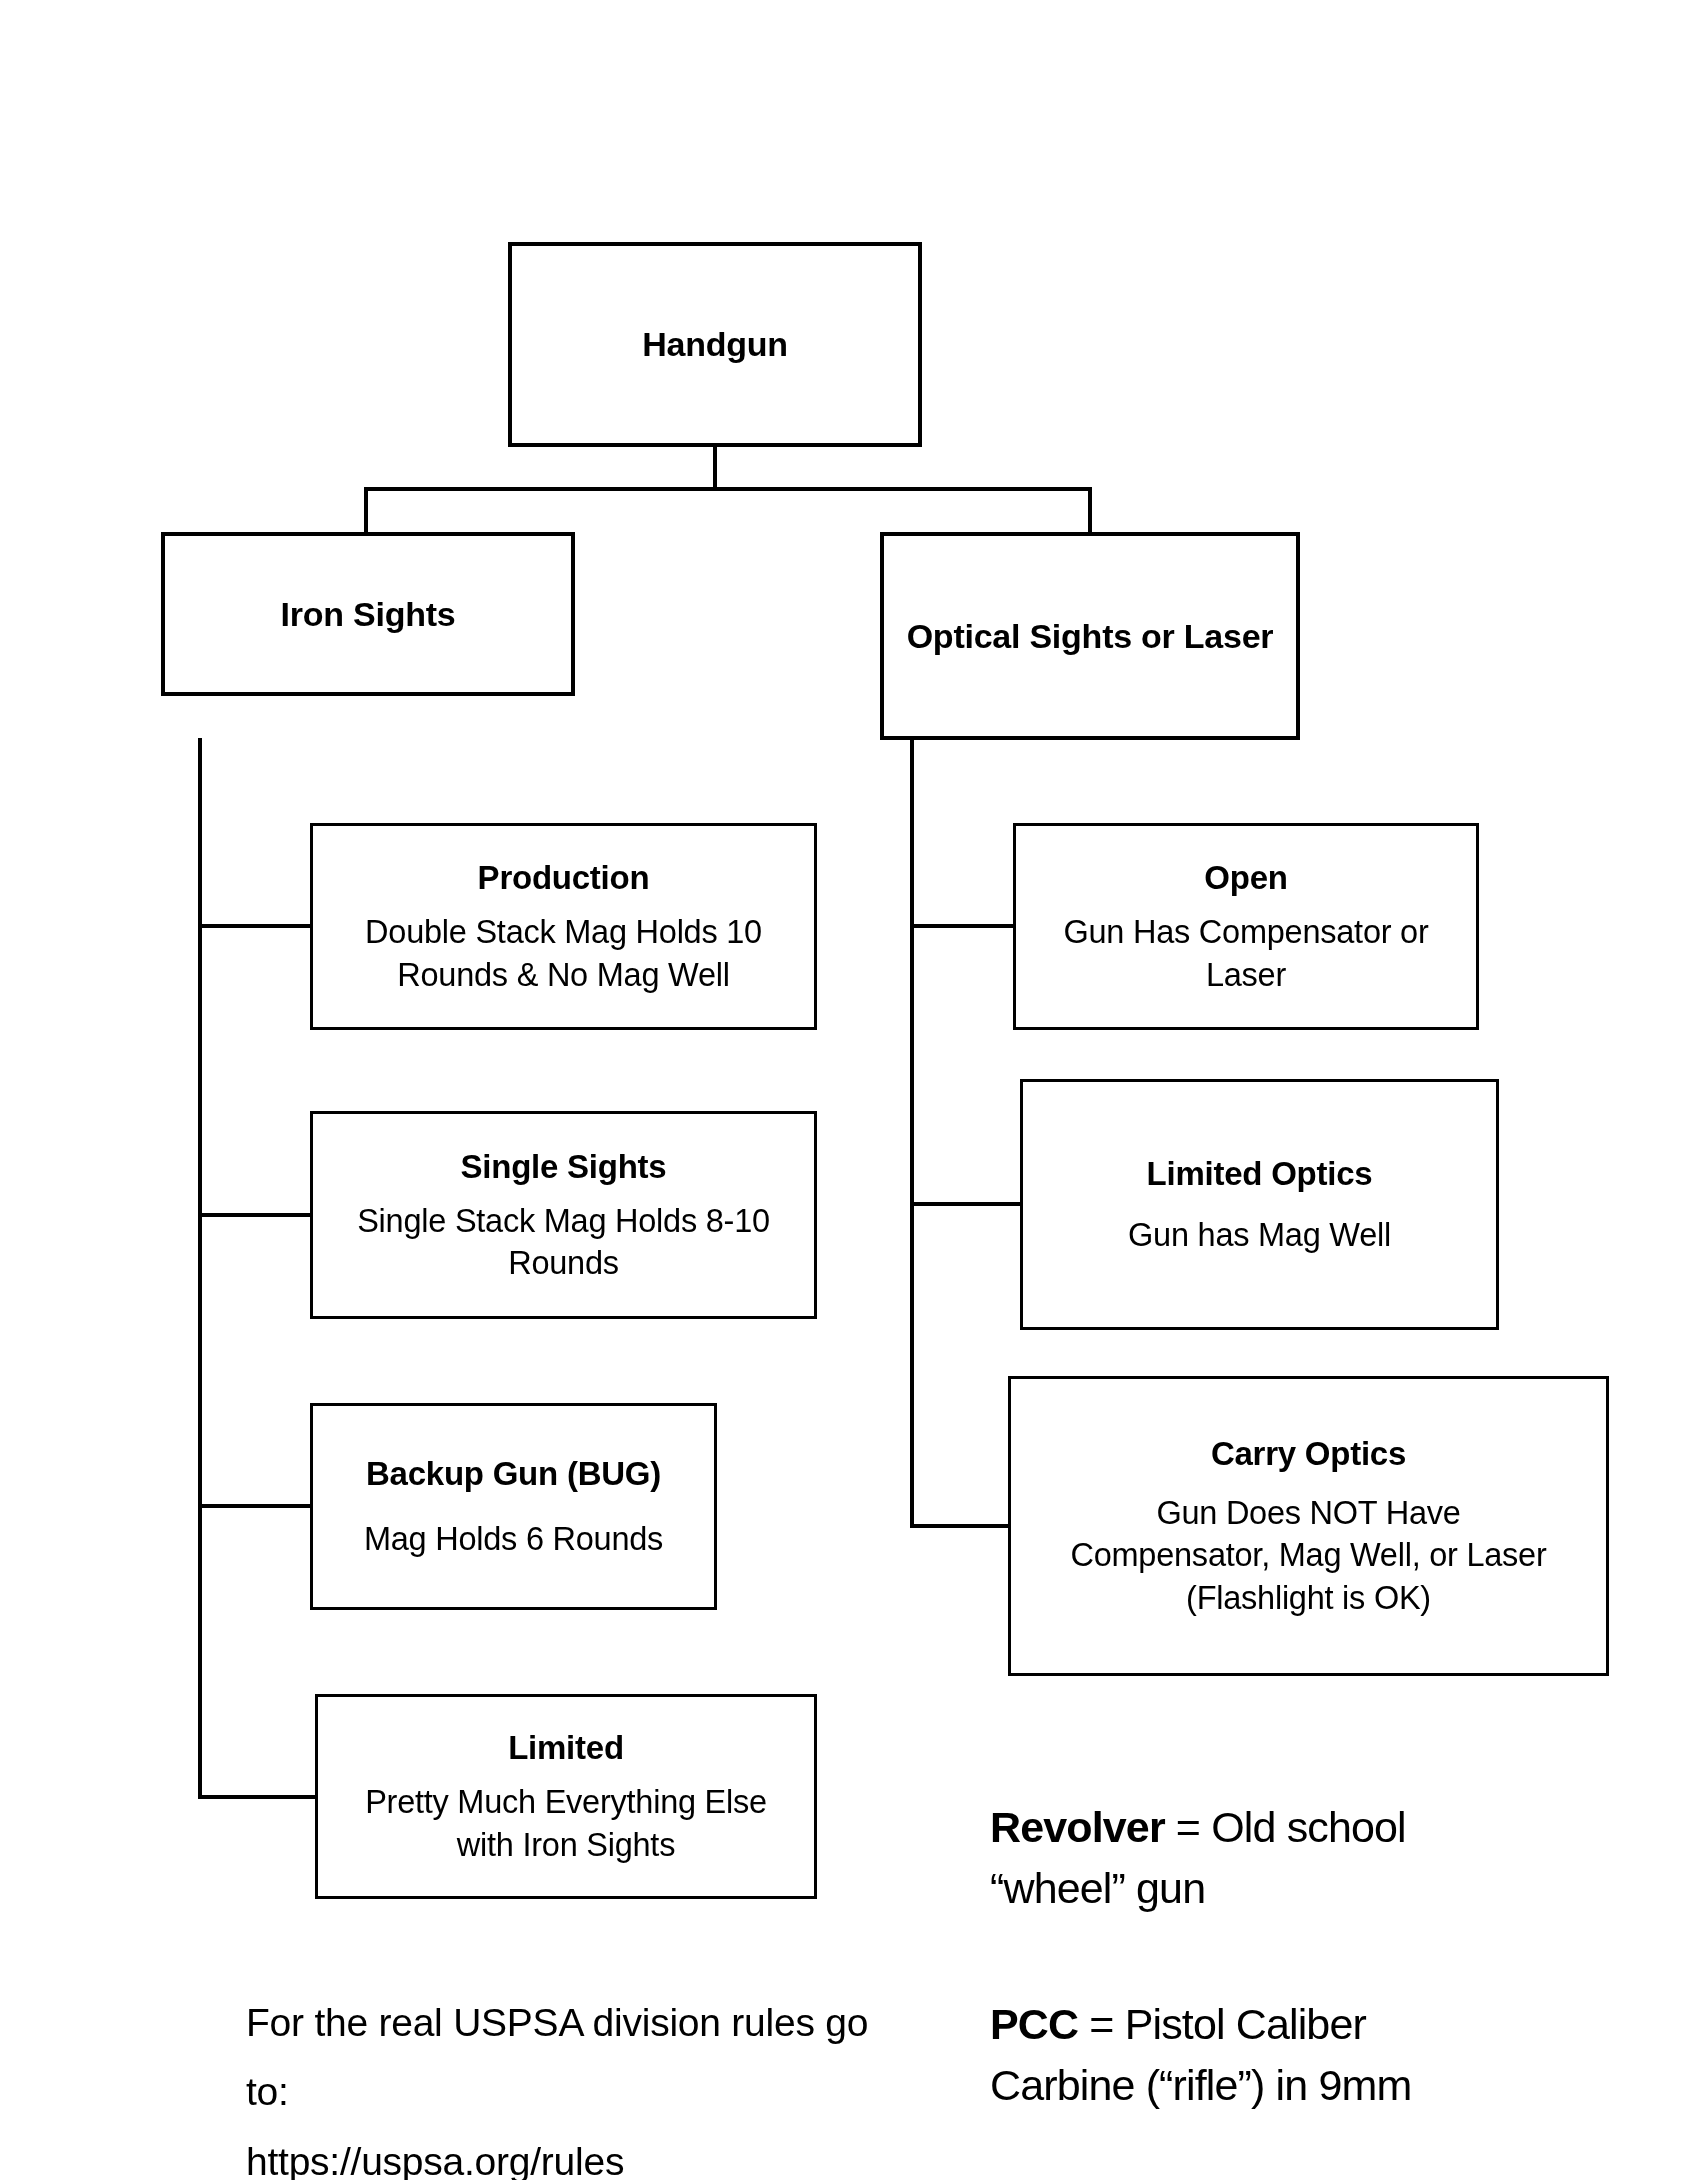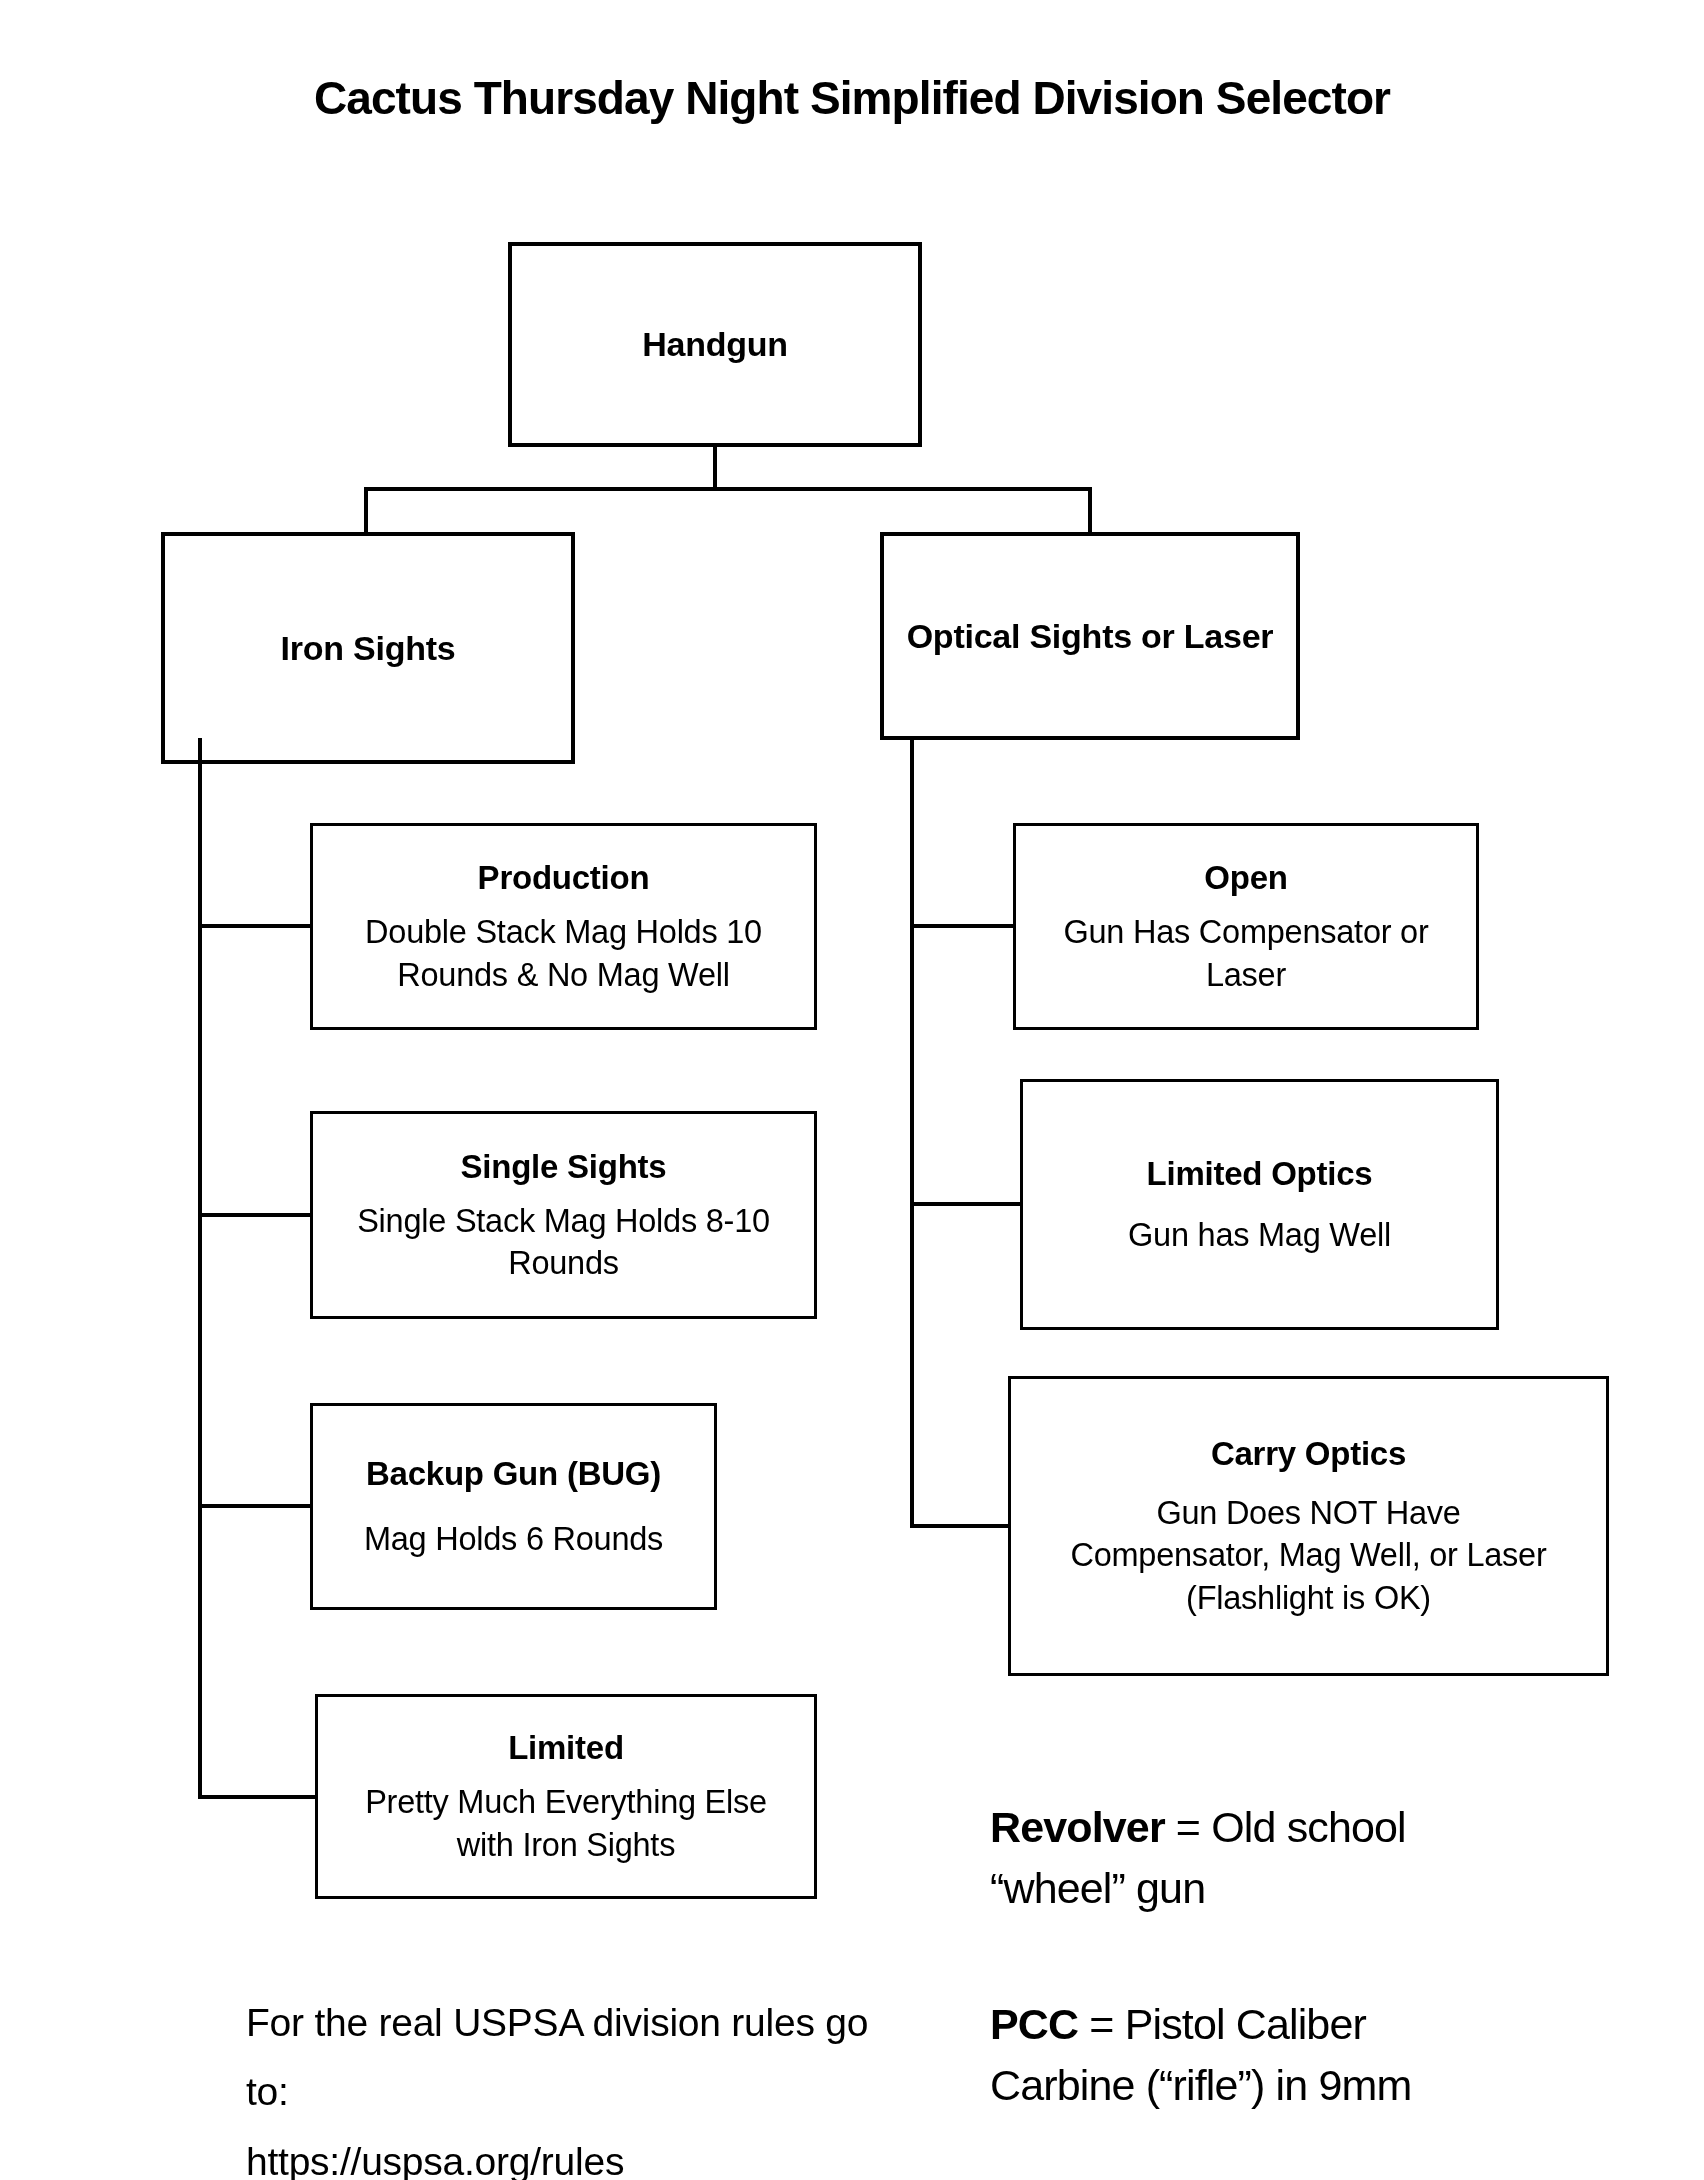--- a/index.html
+++ b/index.html
@@ -51,27 +51,26 @@
   }
   .legend-block .term{font-weight:bold;}
   #legend-revolver{top:1736px;}
   #legend-pcc{top:1933px;}
 </style>
 </head>
 <body>
 
 <div class="canvas">
 
-  <div class="page-title">Cactus Thursday Night Simplified Division Selector</div>
 
   <div class="box node" style="left:508px;top:242px;width:414px;height:205px">
     <div class="node-label">Handgun</div>
   </div>
 
-  <div class="box node" style="left:161px;top:532px;width:414px;height:232px">
+  <div class="box node" style="left:161px;top:532px;width:414px;height:164px">
     <div class="node-label">Iron Sights</div>
   </div>
 
   <div class="box node" style="left:880px;top:532px;width:420px;height:208px">
     <div class="node-label">Optical Sights or Laser</div>
   </div>
 
   <div class="vline" style="left:713px;top:443px;height:47px"></div>
   <div class="hline" style="left:364px;top:487px;width:727px"></div>
   <div class="vline" style="left:364px;top:487px;height:47px"></div>

